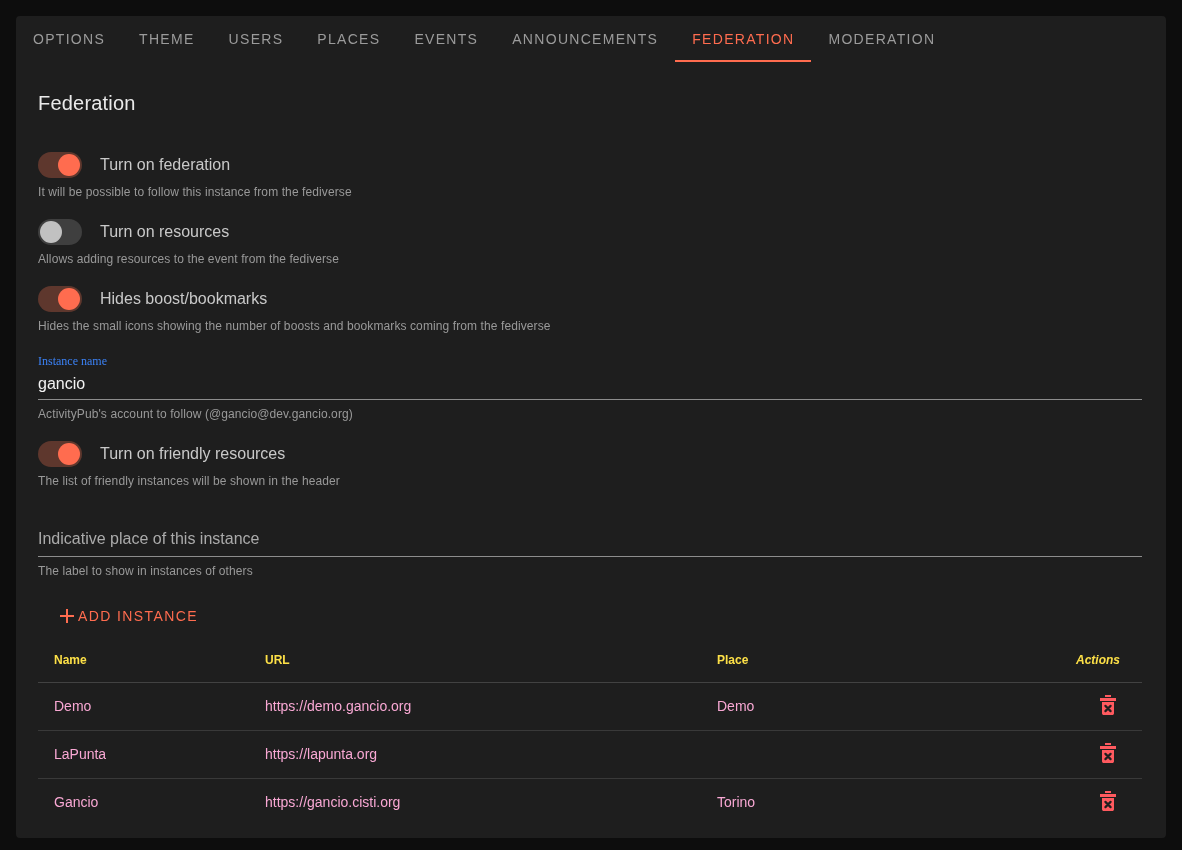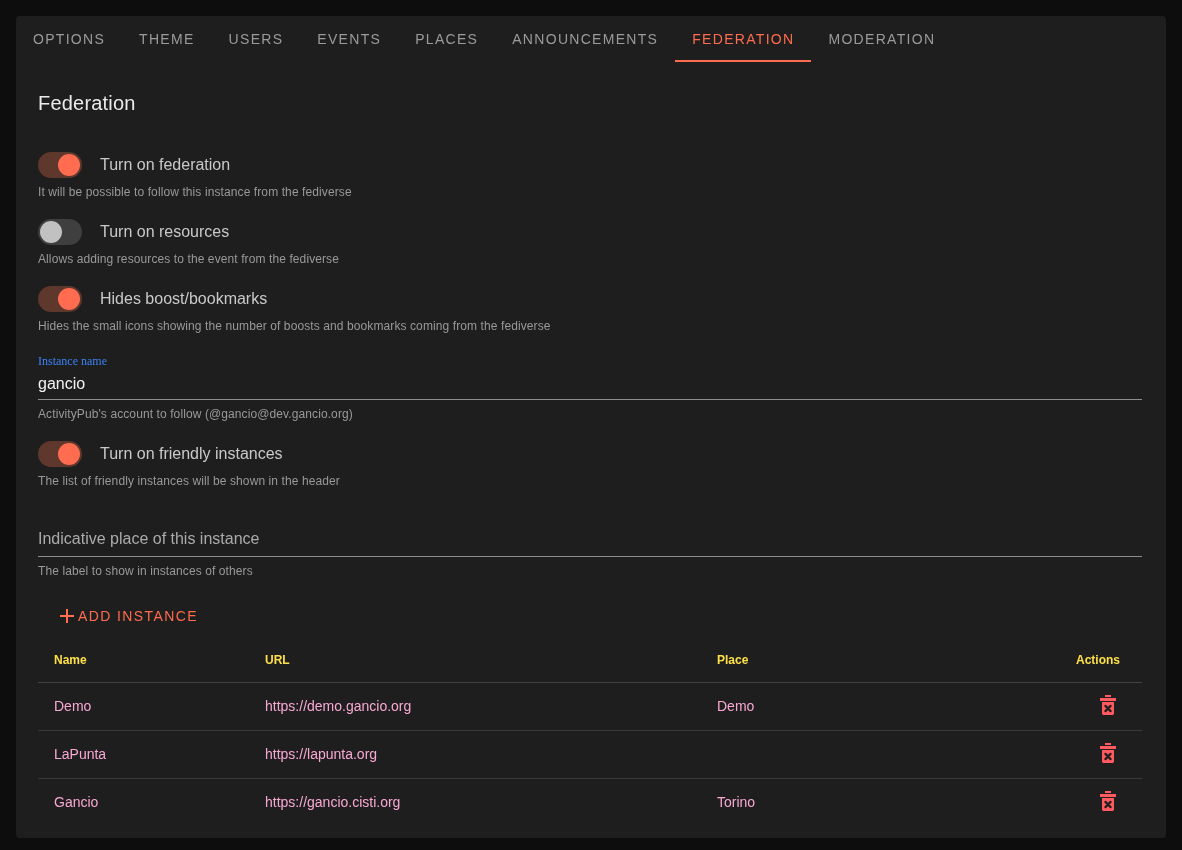--- a/index.html
+++ b/index.html
@@ -93,21 +93,21 @@
   }
   th{
     height:43px;text-align:left;vertical-align:middle;
     font-size:12px;font-weight:700;color:#fde047;
     padding:0 0 0 16px;
     border-bottom:1px solid rgba(255,255,255,0.16);
   }
   th.col-name{width:211px;}
   th.col-url{width:452px;}
   th.col-place{width:340px;}
-  th.col-actions{text-align:right;padding-right:22px;}
+  th.col-actions{text-align:right;padding-right:22px;font-style:italic;}
   td{
     height:48px;vertical-align:middle;
     font-size:14px;color:#f9a8d4;
     padding:0 0 0 16px;
     border-bottom:1px solid rgba(255,255,255,0.12);
   }
   tr:last-child td{border-bottom:none;}
   td.cell-actions{text-align:right;padding-right:22px;}
   .trash-btn{
     background:none;border:none;cursor:pointer;color:var(--danger);
@@ -117,22 +117,22 @@
 </style>
 </head>
 <body>
 
 <div class="card">
 
   <nav class="tabbar">
     <button class="tab">Options</button>
     <button class="tab">Theme</button>
     <button class="tab">Users</button>
+    <button class="tab">Places</button>
     <button class="tab">Events</button>
-    <button class="tab">Places</button>
     <button class="tab">Announcements</button>
     <button class="tab active">Federation</button>
     <button class="tab">Moderation</button>
   </nav>
 
   <div class="content">
 
     <h1 class="page-title">Federation</h1>
 
     <div class="switch-block first">
@@ -169,21 +169,21 @@
       <label class="field-label">Instance name</label>
       <input type="text" value="gancio" style="">
       <div class="hint">ActivityPub's account to follow (@gancio@dev.gancio.org)</div>
     </div>
 
     <div class="switch-block">
       <div class="switch-row">
         <div class="switch on">
             <div class="knob"></div>
           </div>
-        <span class="switch-label">Turn on friendly instances</span>
+        <span class="switch-label">Turn on friendly resources</span>
       </div>
       <div class="hint">The list of friendly instances will be shown in the header</div>
     </div>
 
     <div class="field place-field">
       <input type="text" placeholder="Indicative place of this instance" value="" style="">
       <div class="hint">The label to show in instances of others</div>
     </div>
 
     <button class="add-btn">

